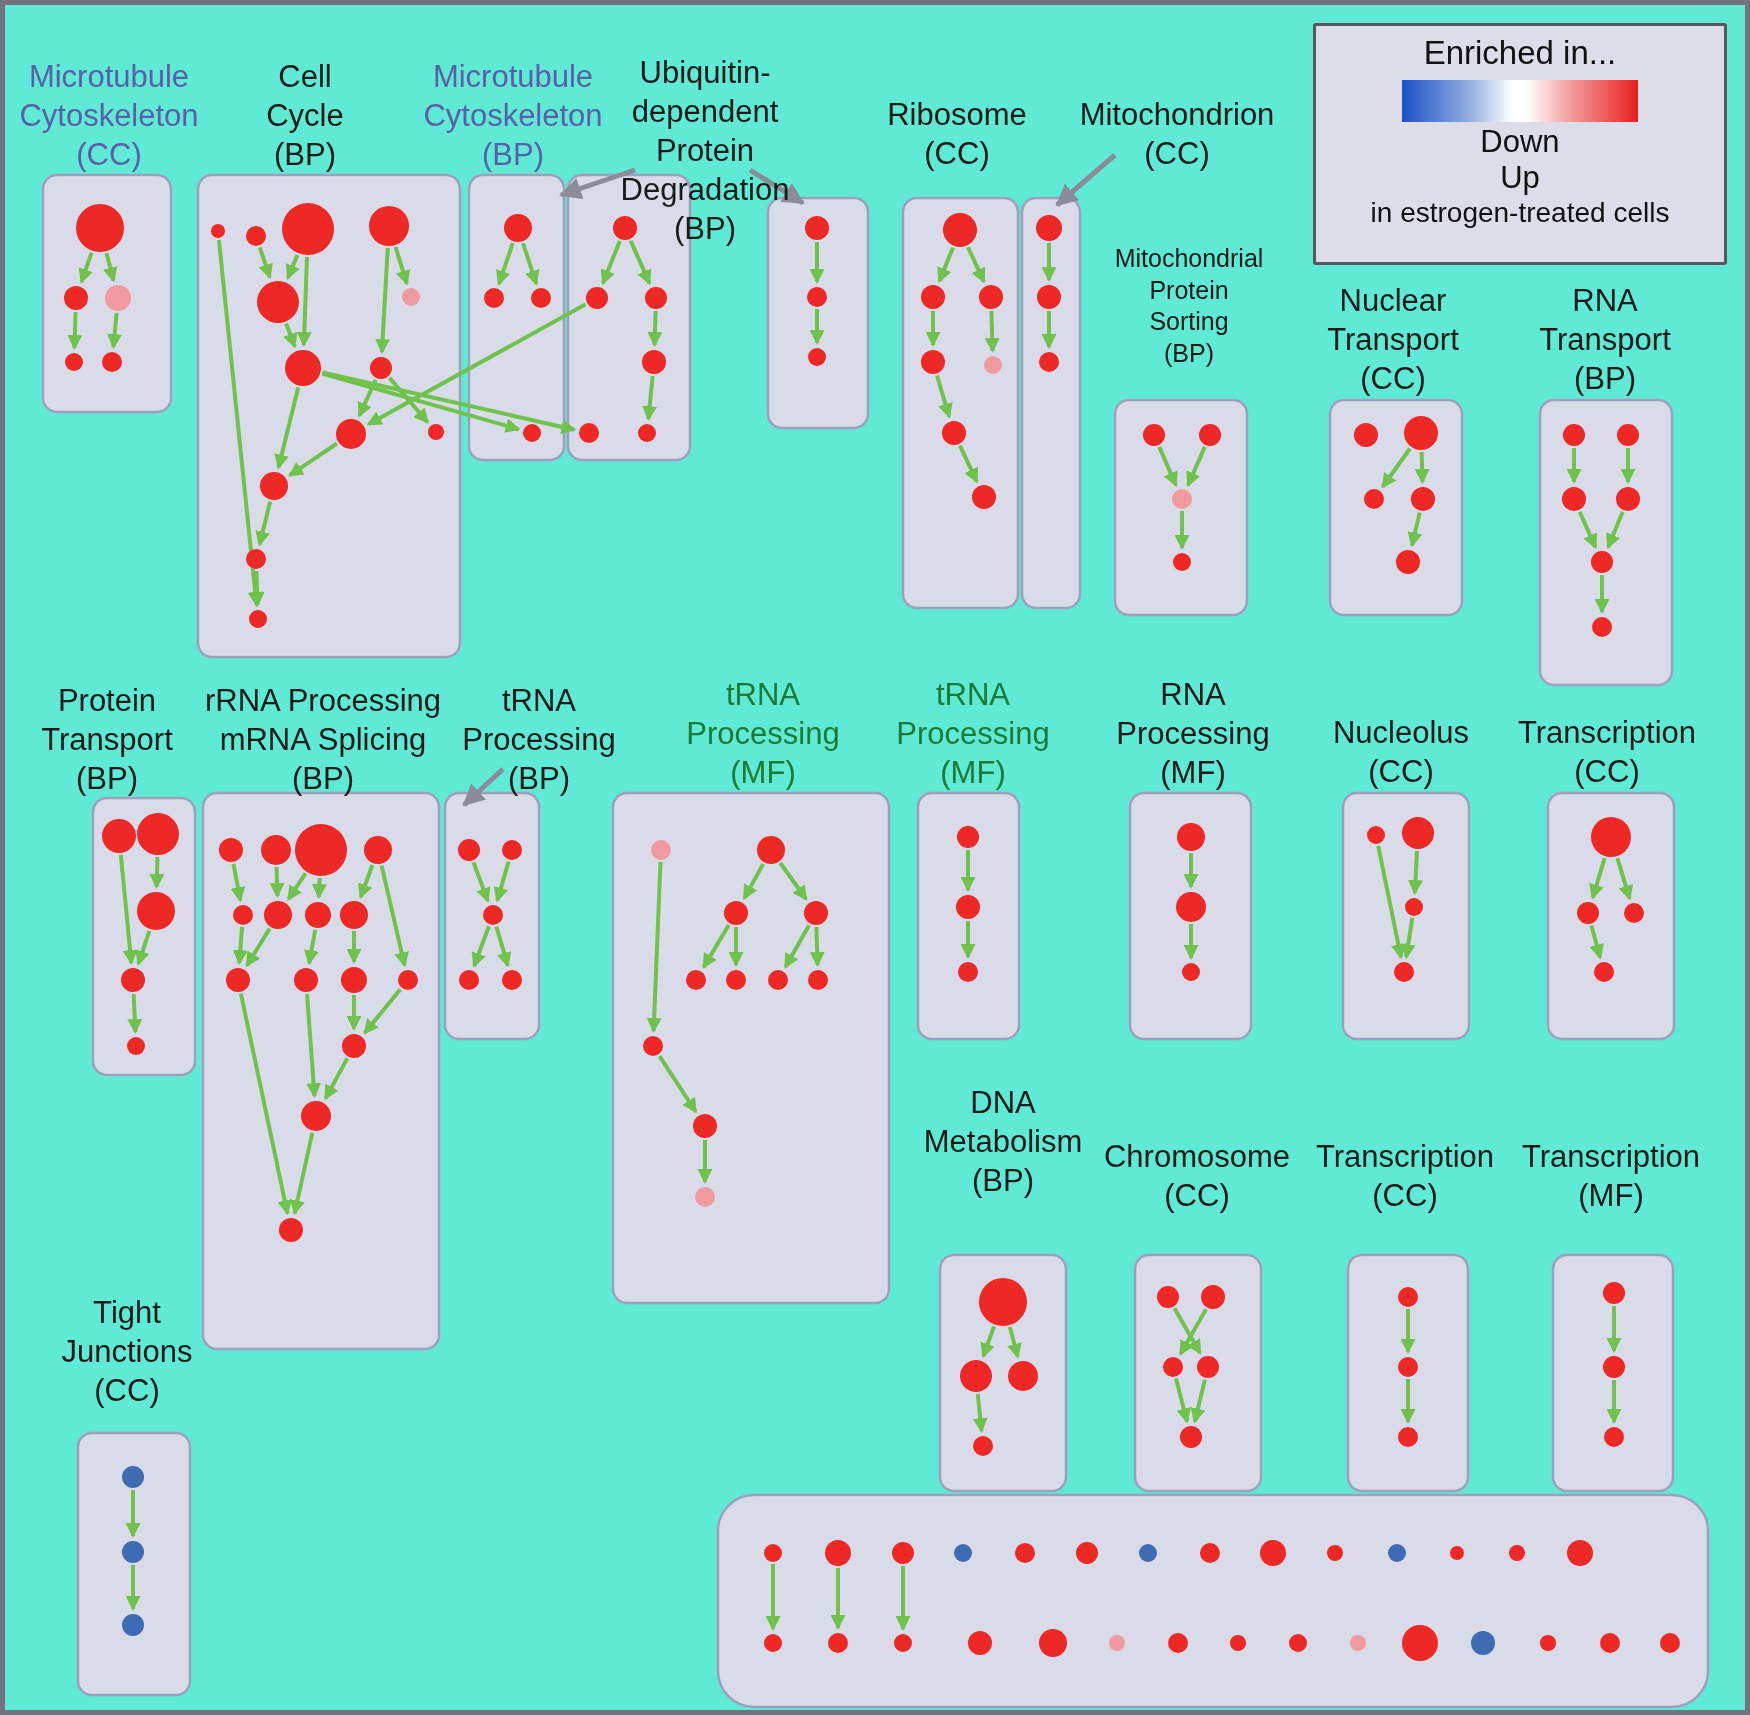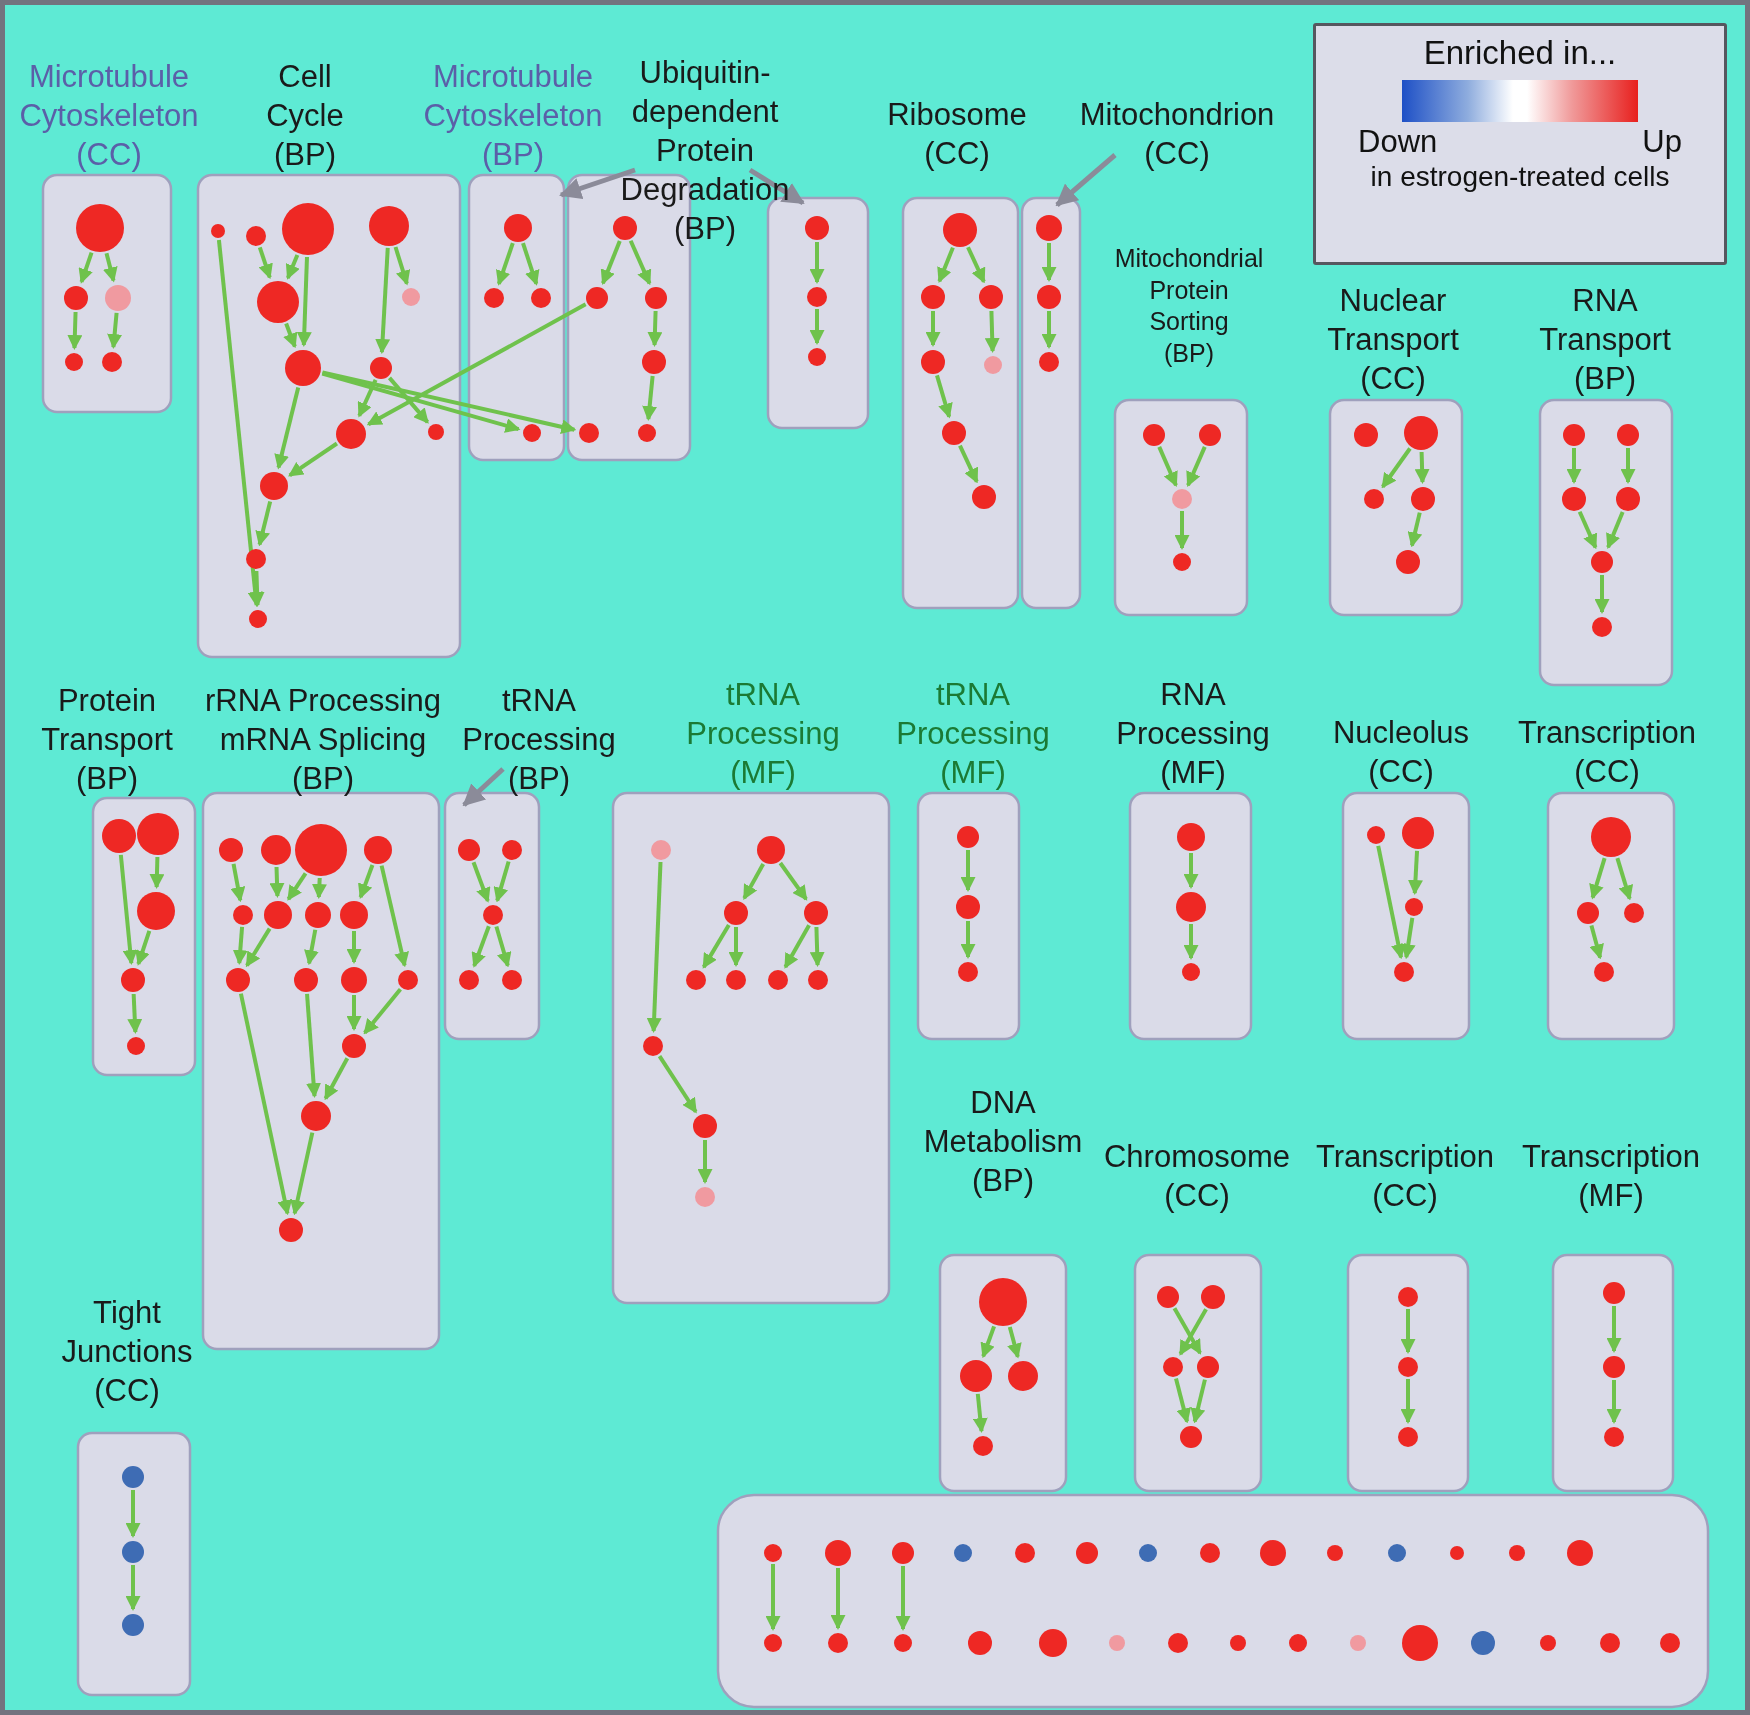--- a/index.html
+++ b/index.html
@@ -30,23 +30,24 @@
     border-radius:3px;
     box-sizing:border-box;
     text-align:center;
     color:#111;
   }
   .legend-title{font-size:33px;margin-top:8px;}
   .legend-gradient{
     width:236px;height:42px;margin:8px auto 0;
   }
   .legend-ends{
-    display:flex;justify-content:space-between;
+    display:flex;justify-content:flex-start;
     padding:2px 42px 0 42px;
     font-size:31px;
+    flex-direction:column;
   }
   .legend-sub{font-size:28px;line-height:1.22;}
 </style>
 </head>
 <body>
 
 <div class="canvas">
 
   <svg id="diagram-svg" width="1750" height="1715" viewBox="0 0 1750 1715">
       <defs>

